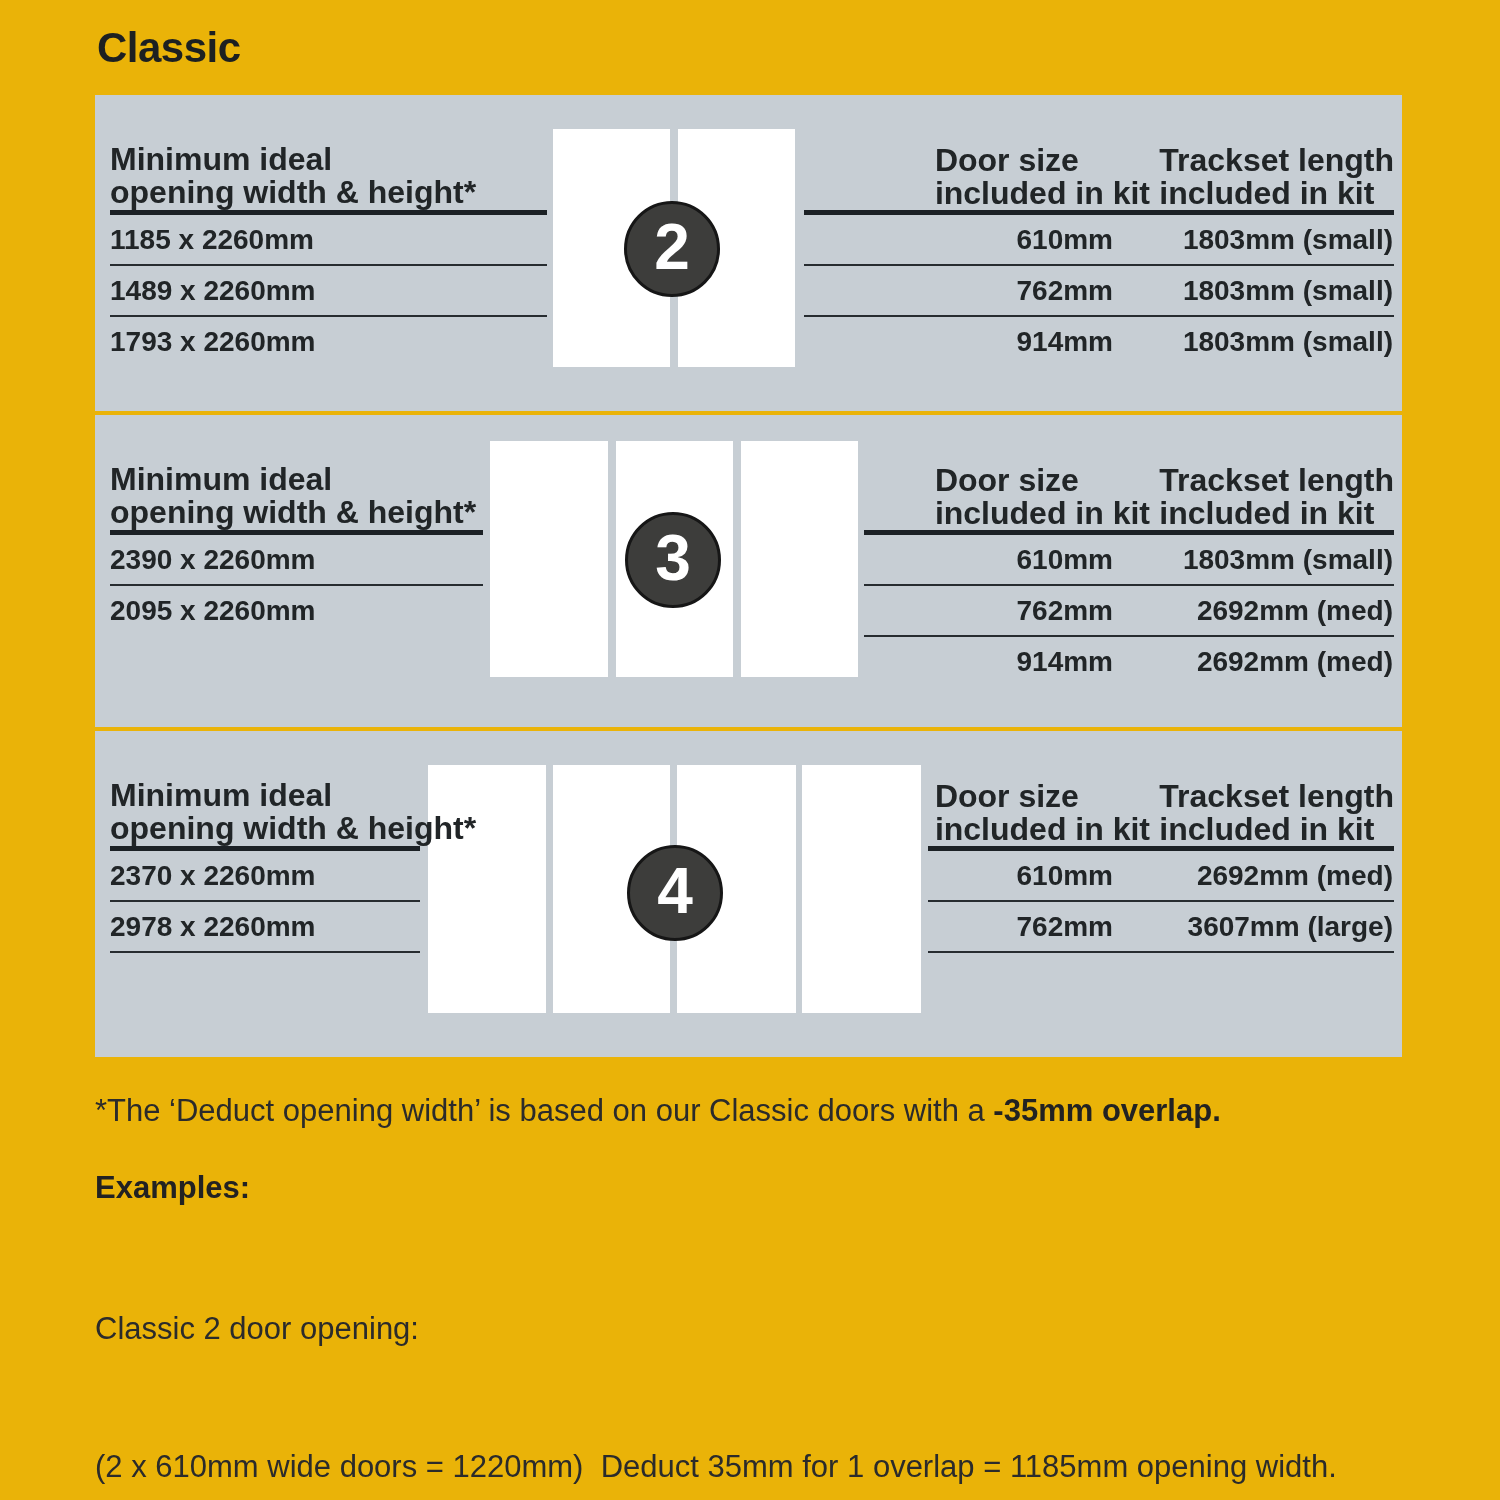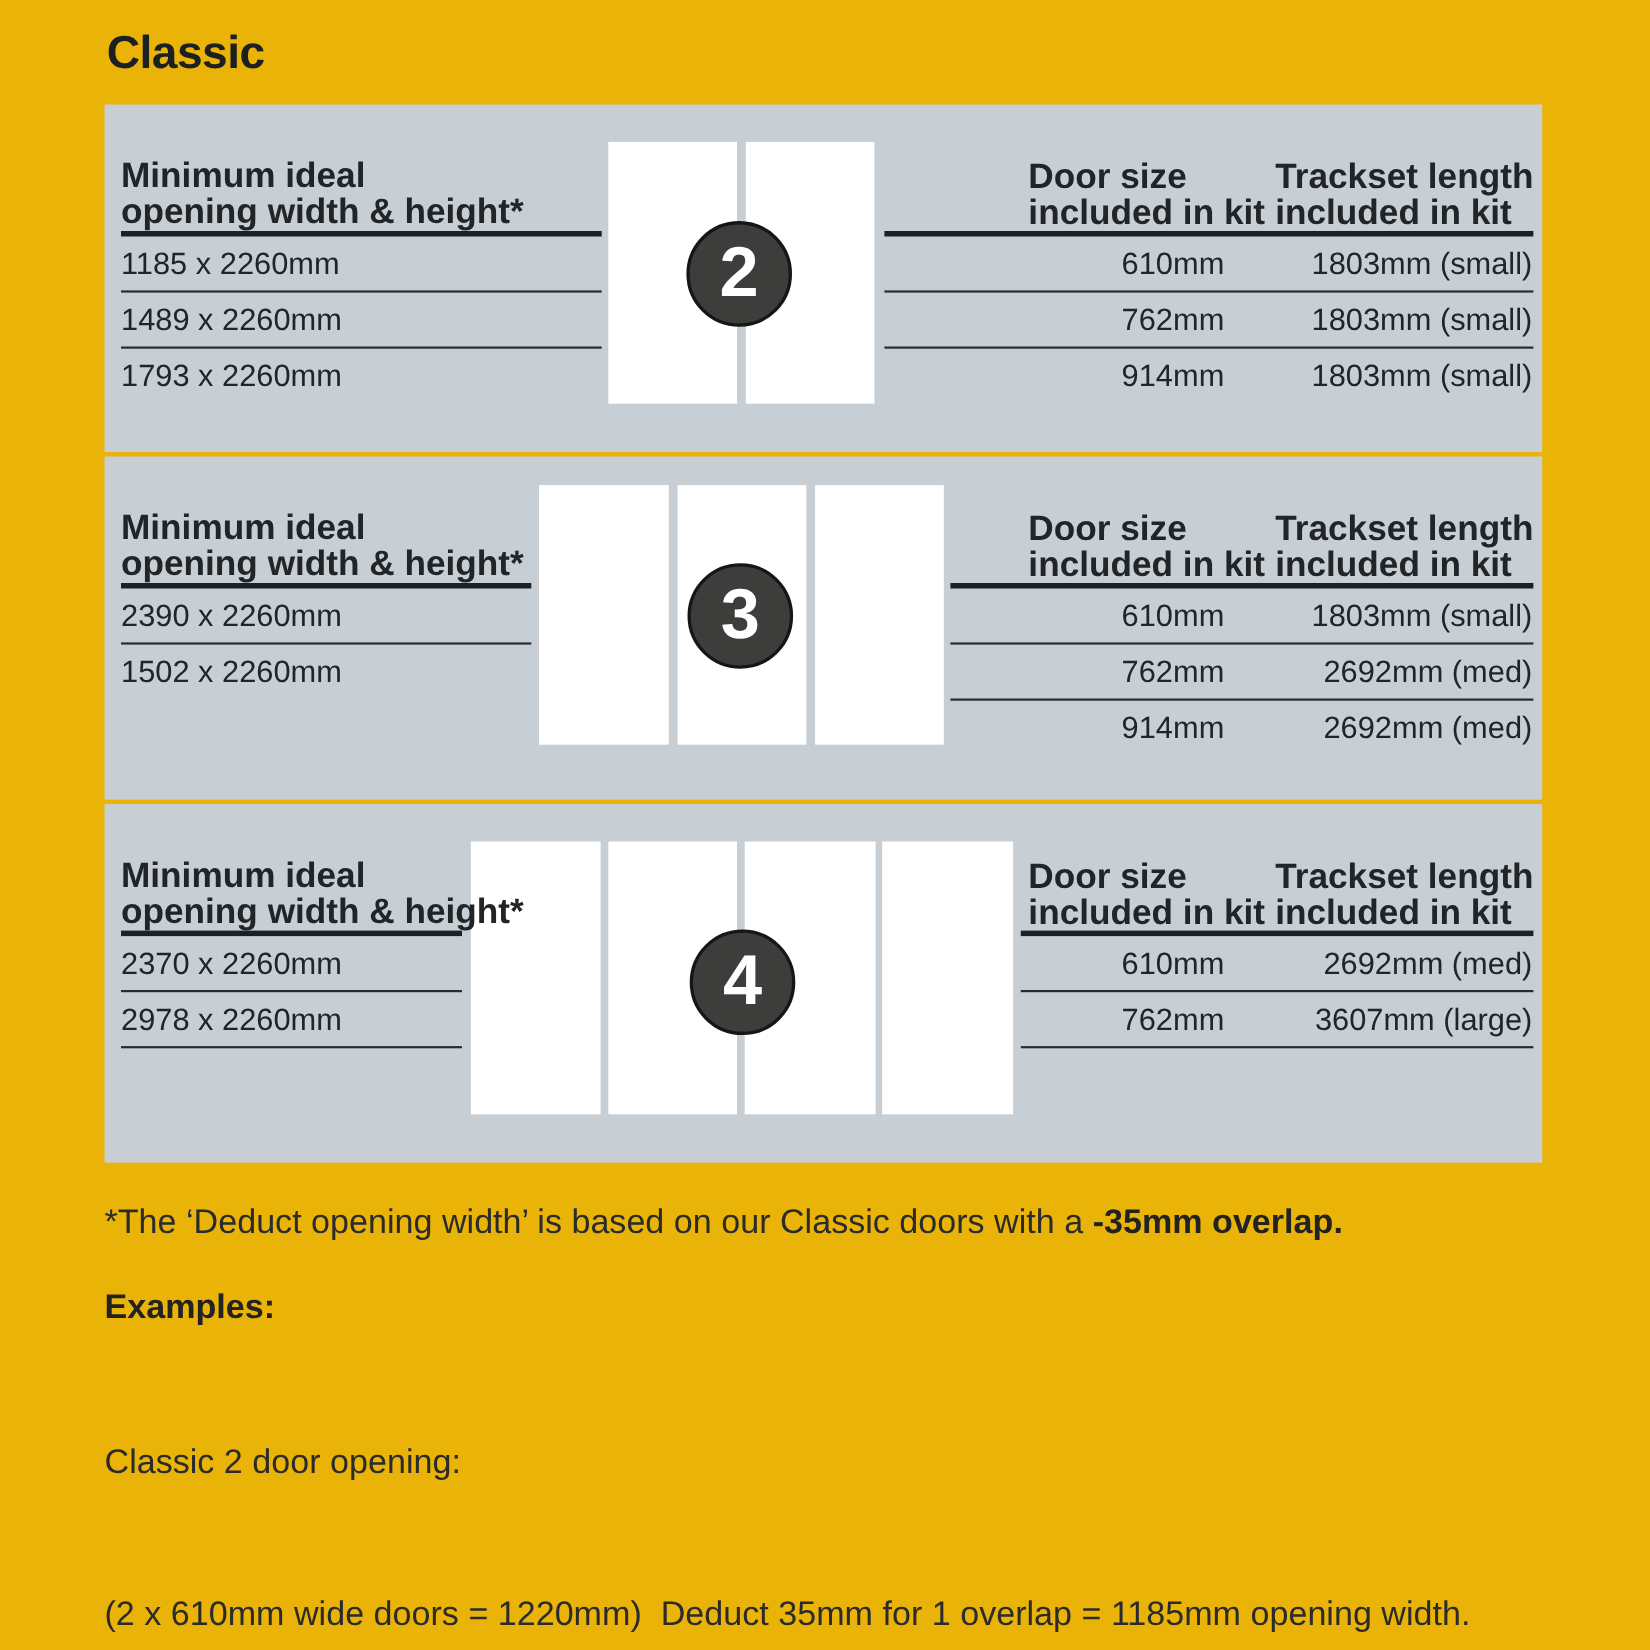--- a/index.html
+++ b/index.html
@@ -39,21 +39,21 @@
   }
   .hd{position:absolute;top:1px;text-align:left;}
   .hd-door{right:244px;margin-left:29px;}
   .hd-track{right:0;}
   .row{
     height:51px;box-sizing:border-box;border-bottom:2px solid #272c30;
     position:relative;
   }
   .row.last{border-bottom:none;}
   .row span{
-    font-size:28px;font-weight:400;line-height:49px;white-space:nowrap;
+    font-size:28px;font-weight:700;line-height:49px;white-space:nowrap;
   }
   .lrow span{display:inline-block;}
   .rtable .row span{position:absolute;top:0;}
   .v-door{right:281px;}
   .v-track{right:1px;}
   
   .footnote{
     position:absolute;left:95px;top:1093px;font-size:31px;color:#2b2b2b;
     white-space:pre-wrap;
   }
@@ -123,21 +123,21 @@
     <div class="badge" style="left:530px;top:97px;">
       <span>3</span>
     </div>
 
     <div class="ltable" style="width:373px;">
       <div class="hdr">
         <div class="hline">Minimum ideal</div>
         <div class="hline">opening width &amp; height*</div>
       </div>
       <div class="row lrow"><span>2390 x 2260mm</span></div>
-      <div class="row lrow last"><span>1502 x 2260mm</span></div>
+      <div class="row lrow last"><span>2095 x 2260mm</span></div>
     </div>
 
     <div class="rtable" style="left:769px;">
       <div class="hdr">
         <div class="hd hd-door">
           <div class="hline">Door size</div>
           <div class="hline">included in kit</div>
         </div>
         <div class="hd hd-track">
           <div class="hline">Trackset length</div>

